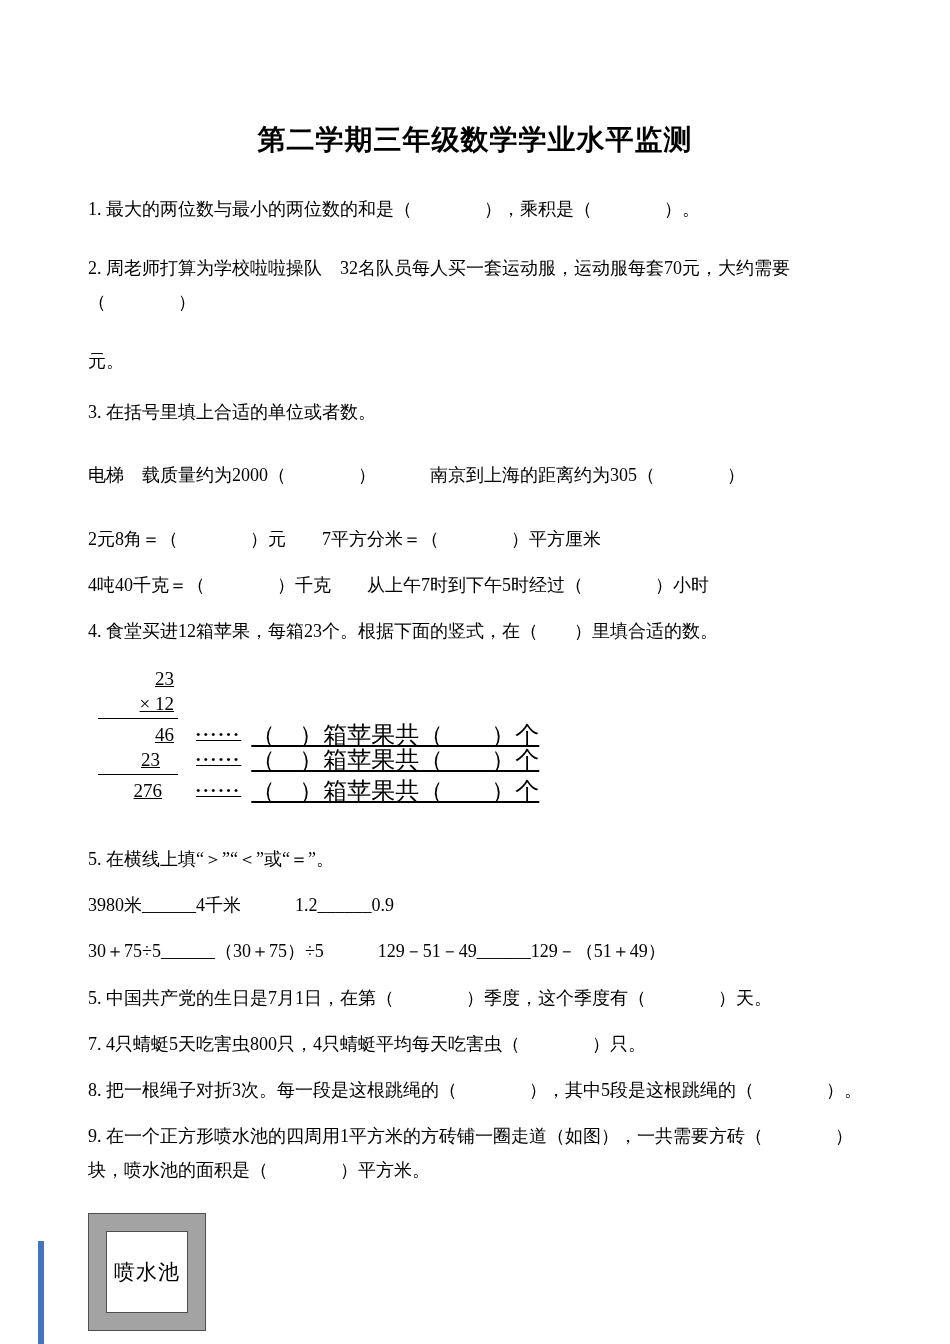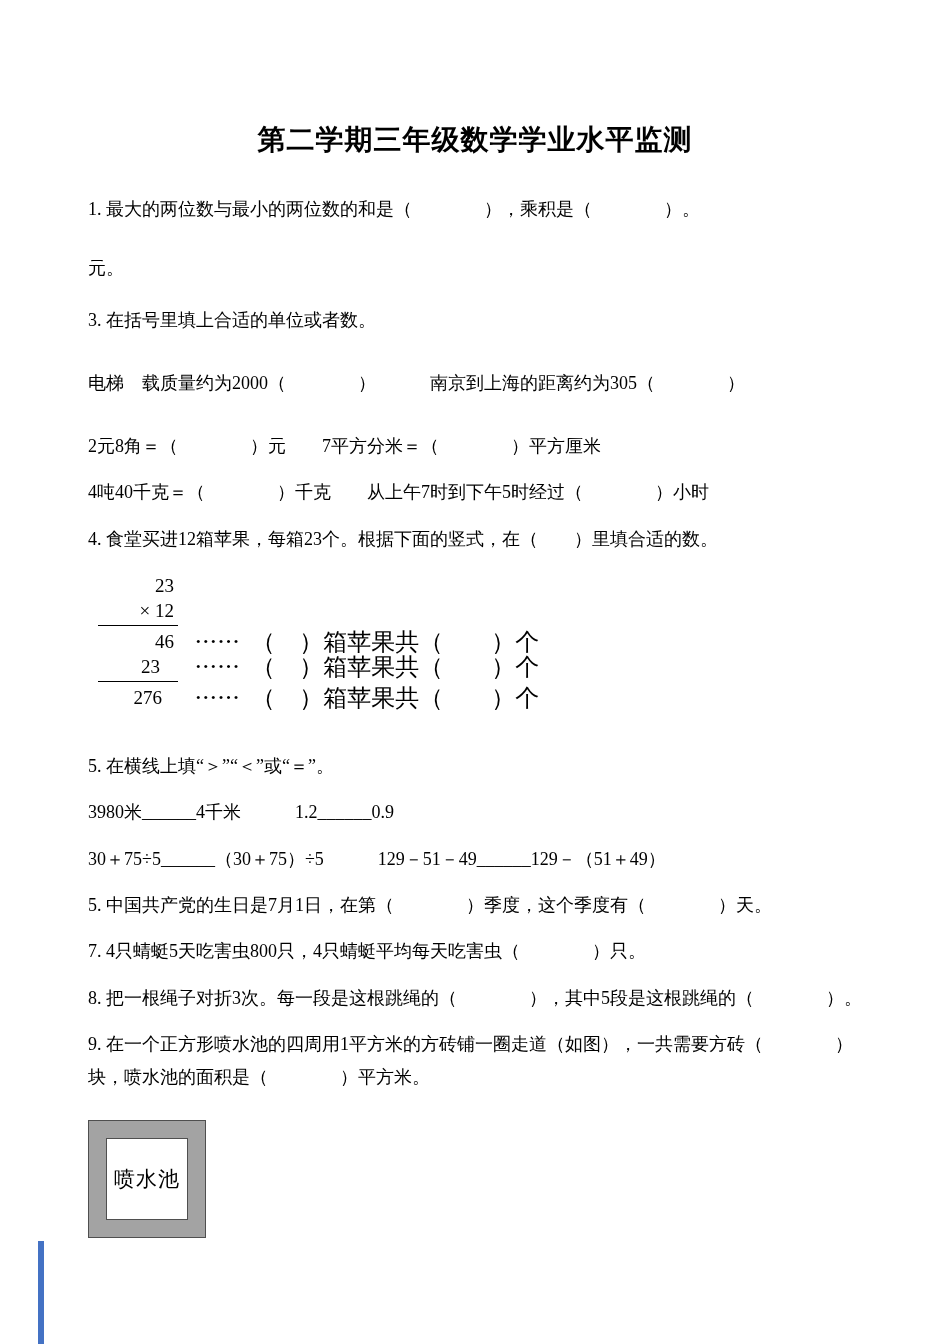--- a/index.html
+++ b/index.html
@@ -39,20 +39,21 @@
   
   .vmult {
     margin: 18px 0 40px 10px;
     font-size: 19px;
   }
   .vm-row {
     display: flex;
     align-items: center;
     height: 24px;
     margin: 0 0 1px 0;
+    text-decoration: underline;
   }
   .vm-num {
     display: inline-block;
     width: 76px;
     text-align: right;
     white-space: pre;
     box-sizing: border-box;
   }
   .vm-shift-1 { padding-right: 14px; }
   .vm-shift-2 { padding-right: 12px; }
@@ -105,20 +106,21 @@
 </head>
 <body>
 
 <div class="page">
 
   <h1 class="doc-title">第二学期三年级数学学业水平监测</h1>
 
 
   <p class="para mb-lg">1. 最大的两位数与最小的两位数的和是（　　　　），乘积是（　　　　）。</p>
 
+  <p class="para mb-lg">2. 周老师打算为学校啦啦操队　32名队员每人买一套运动服，运动服每套70元，大约需要（　　　　）</p>
   <p class="para mb-md">元。</p>
 
   <p class="para mb-xl">3. 在括号里填上合适的单位或者数。</p>
   <p class="para mb-xl">电梯　载质量约为2000（　　　　）　　　南京到上海的距离约为305（　　　　）</p>
   <p class="para">2元8角＝（　　　　）元　　7平方分米＝（　　　　）平方厘米</p>
   <p class="para">4吨40千克＝（　　　　）千克　　从上午7时到下午5时经过（　　　　）小时</p>
 
   <p class="para mb-md">4. 食堂买进12箱苹果，每箱23个。根据下面的竖式，在（　　）里填合适的数。</p>
 
   <div class="vmult">

